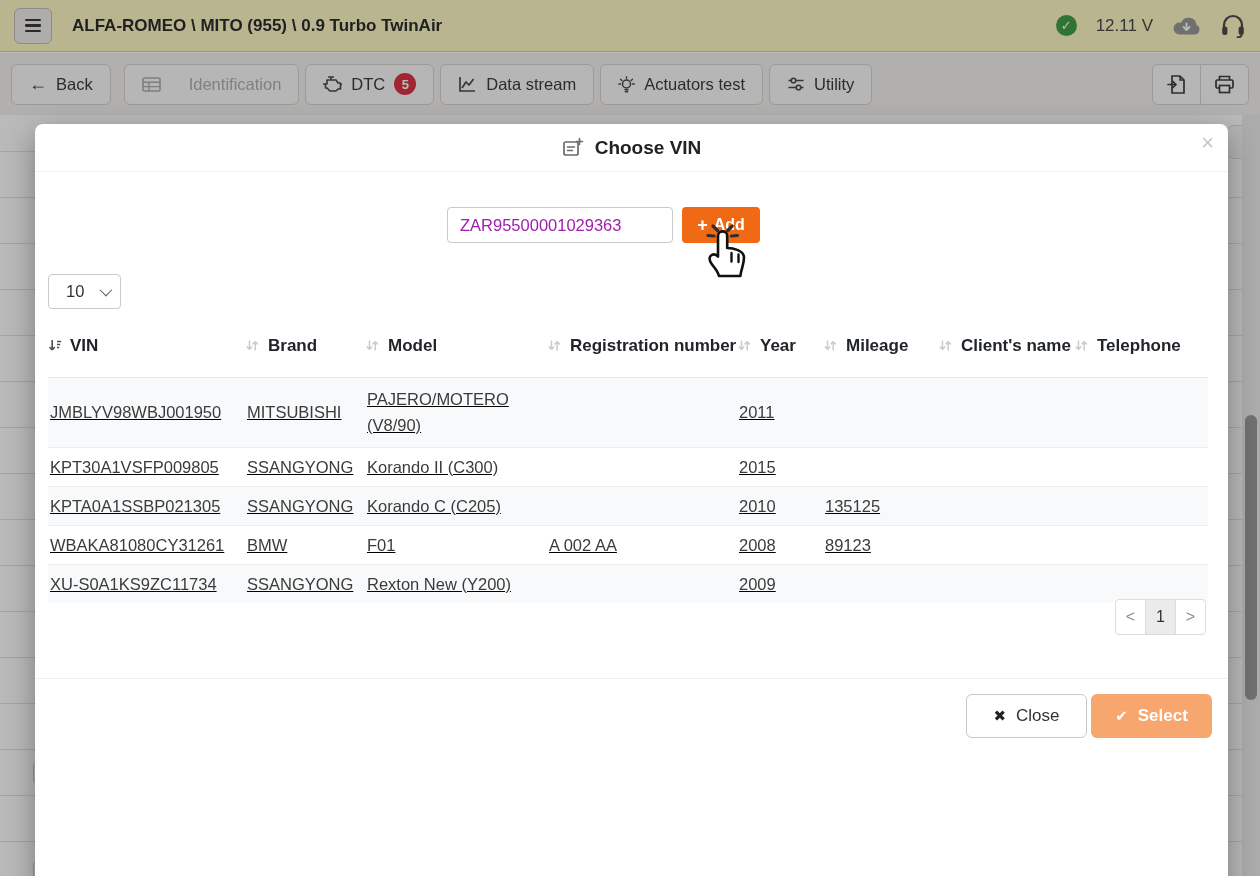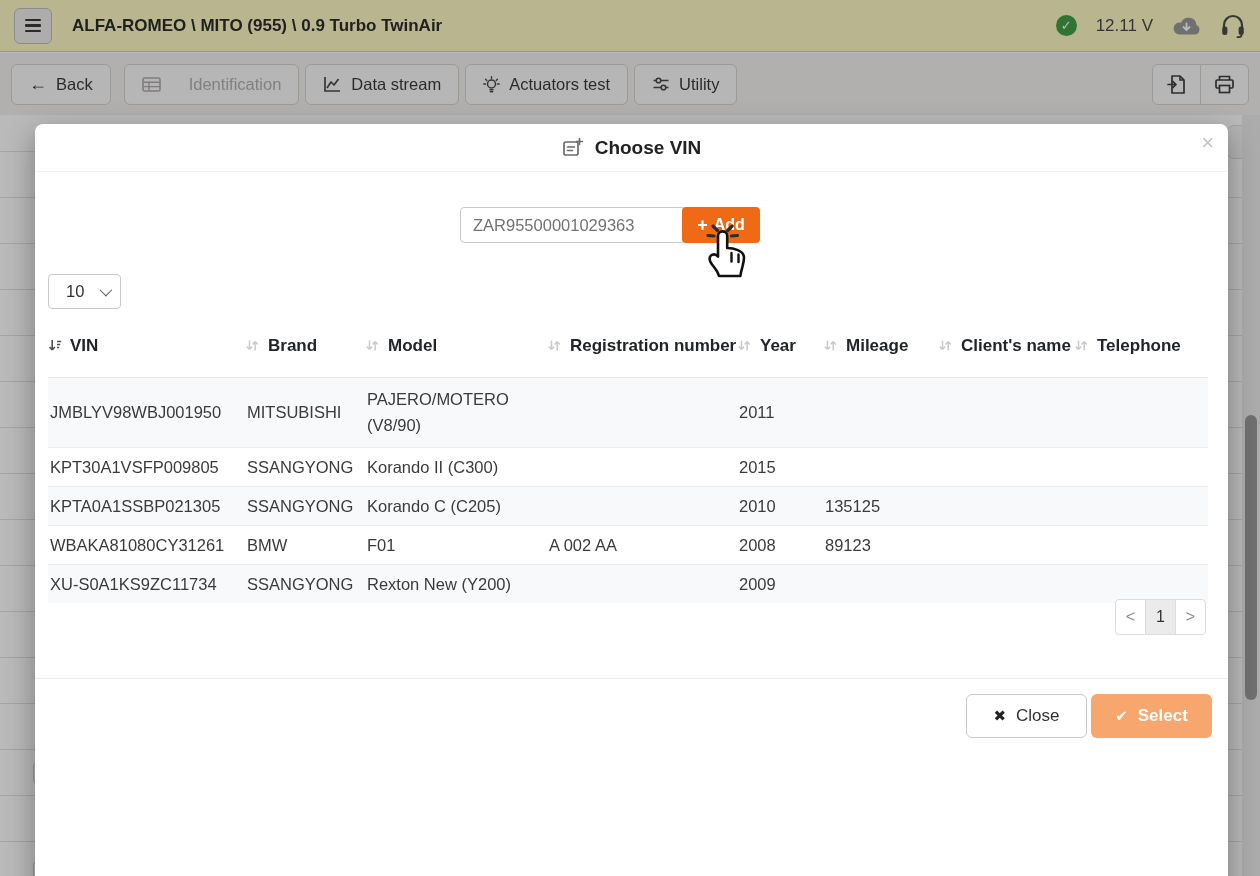--- a/index.html
+++ b/index.html
@@ -45,39 +45,39 @@
             border:1px solid #ddd; border-radius:8px; z-index:1; }
 
   .overlay { position:absolute; inset:0; background:rgba(0,0,0,0.27); z-index:10; }
 
   
   .modal { position:absolute; left:35px; top:124px; width:1193px; height:804px; background:#fff; border-radius:8px;
             box-shadow:0 10px 30px rgba(0,0,0,.35); z-index:20; }
   .m-header { position:relative; height:48px; border-bottom:1px solid #f2f2f2; display:flex; align-items:center; justify-content:center; gap:11px; }
   .m-title { font-size:19px; font-weight:700; color:#222; }
   .m-close { position:absolute; right:14px; top:4px; font-size:22px; color:#c5c5c5; cursor:pointer; line-height:1.4; }
-  .vin-input { position:absolute; left:425px; top:83px; width:226px; height:36px; border:1px solid #c9c9c9;
-            border-radius:4px; padding:0 12px; font-size:16.5px; color:#737373; font-family:inherit; outline:none; }
+  .vin-input { position:absolute; left:412px; top:83px; width:226px; height:36px; border:1px solid #c9c9c9;
+            border-radius:4px; padding:0 12px; font-size:16.5px; color:#a21caf; font-family:inherit; outline:none; }
   .add-btn { position:absolute; left:647px; top:83px; width:78px; height:36px; background:#f06a15; border:none;
             border-radius:4px; color:#fff; font-weight:700; font-size:16px; display:flex; align-items:center;
             justify-content:center; gap:6px; cursor:pointer; font-family:inherit; }
   .add-btn .plus { font-size:18px; font-weight:700; line-height:1; }
   .page-select { position:absolute; left:13px; top:150px; width:73px; height:35px; border:1px solid #c9c9c9;
             border-radius:4px; display:flex; align-items:center; cursor:pointer; background:#fff; }
   .page-select .psv { padding-left:17px; font-size:16.5px; color:#333; }
   .chev { margin-left:auto; margin-right:11px; width:9px; height:9px; border-right:1.8px solid #555;
             border-bottom:1.8px solid #555; transform:rotate(45deg) translateY(-2px); }
 
   table.vin-table { position:absolute; left:13px; top:191px; width:1160px; border-collapse:collapse; table-layout:fixed; }
   .vin-table th { height:62px; vertical-align:middle; border-bottom:1px solid #e8e8e8; text-align:left; }
   .th-in { display:flex; align-items:center; gap:8px; }
   .th-label { font-size:17px; font-weight:700; color:#212529; line-height:24px; }
   .sort-ic { flex:0 0 auto; display:flex; }
   .vin-table td { padding:6px 8px 6px 2px; font-size:16.5px; color:#3b3b3b; line-height:26px; vertical-align:middle; }
-  .vin-table tbody tr { height:37px; }
+  .vin-table tbody tr { height:37px;text-decoration:underline; }
   .vin-table tbody tr:first-child { height:70px; }
   .vin-table tbody tr:nth-child(odd) { background:#f8f9fa; }
   .vin-table tbody tr + tr { border-top:1px solid #ededee; }
 
   .pagination { position:absolute; left:1080px; top:475px; display:flex; }
   .pg { width:31px; height:36px; border:1px solid #dcdcdc; background:#fff; display:flex; align-items:center;
             justify-content:center; font-size:16px; color:#8b8b8b; cursor:pointer; }
   .pg + .pg { margin-left:-1px; }
   .pg.first { border-radius:4px 0 0 4px; }
   .pg.last { border-radius:0 4px 4px 0; }
@@ -135,20 +135,30 @@
       <span>Back</span>
     </div>
     <div class="tbtn disabled" style="margin-left:7px;">
       <span class="ic">
         <svg width="19" height="15" viewBox="0 0 19 15">
             <rect x="1" y="1" width="17" height="13" rx="1.5" stroke="#b0adaa" fill="none" stroke-width="1.6"></rect>
             <path d="M1 5.2h17M7 5.2V14M1 9.6h17" stroke="#b0adaa" stroke-width="1.4"></path>
           </svg>
       </span>
       <span>Identification</span>
+    </div>
+    <div class="tbtn">
+      <span class="ic">
+        <svg width="19" height="16" viewBox="0 0 19 16">
+          <path d="M5 1h6M8 1v3M4 4h9l2 3h2.5v6H15l-2 2H7l-3-3H2.5V8H4z" stroke="#4a4a4a" stroke-width="1.6" fill="none" stroke-linejoin="round"></path>
+          <path d="M17.5 8.5h1.5M0 8h2.5" stroke="#4a4a4a" stroke-width="1.6"></path>
+        </svg>
+      </span>
+      <span>DTC</span>
+      <span class="badge">5</span>
     </div>
     <div class="tbtn">
       <span class="ic">
         <svg width="19" height="17" viewBox="0 0 19 17">
             <path d="M2 1v14h15" stroke="#4a4a4a" stroke-width="1.7" fill="none"></path>
             <path d="M4 12l4-6 3 3 4.5-6" stroke="#4a4a4a" stroke-width="1.7" fill="none" stroke-linejoin="round"></path>
           </svg>
       </span>
       <span>Data stream</span>
     </div>

